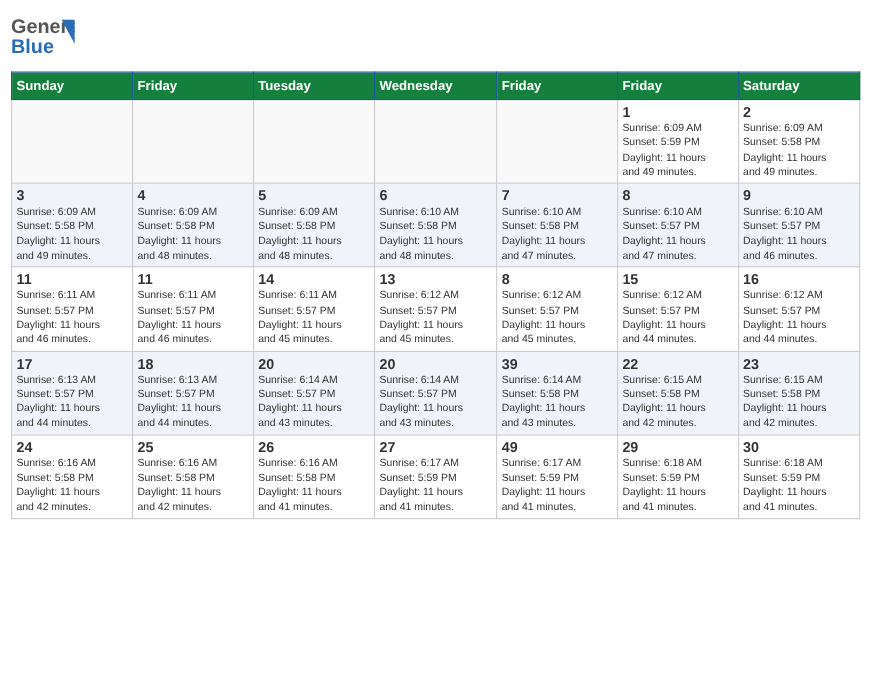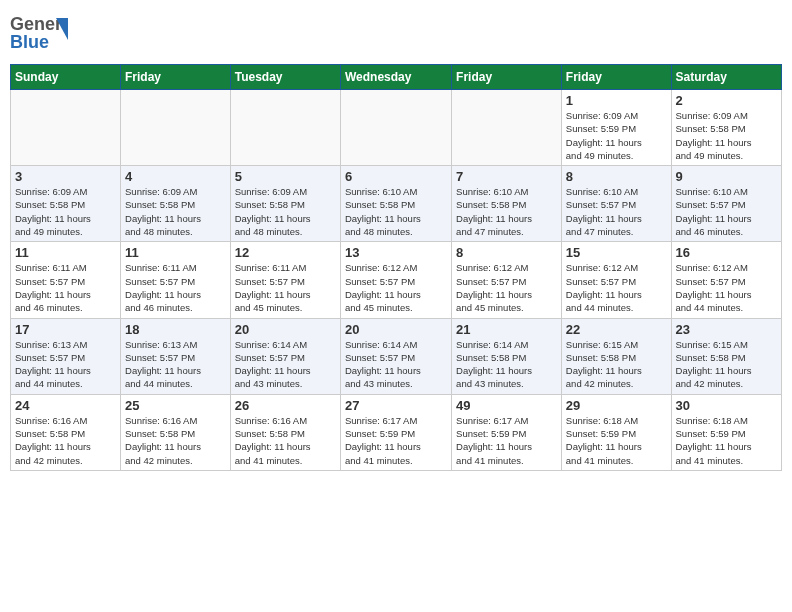--- a/index.html
+++ b/index.html
@@ -190,21 +190,21 @@
 and 46 minutes.</div>
         </td>
         <td>
           <span class="day-number">11</span>
           <div class="day-info" style="white-space: pre-line;">Sunrise: 6:11 AM
 Sunset: 5:57 PM
 Daylight: 11 hours
 and 46 minutes.</div>
         </td>
         <td>
-          <span class="day-number">12</span>
+          <span class="day-number">14</span>
           <div class="day-info" style="white-space: pre-line;">Sunrise: 6:11 AM
 Sunset: 5:57 PM
 Daylight: 11 hours
 and 45 minutes.</div>
         </td>
         <td>
           <span class="day-number">13</span>
           <div class="day-info" style="white-space: pre-line;">Sunrise: 6:12 AM
 Sunset: 5:57 PM
 Daylight: 11 hours
@@ -255,21 +255,21 @@
 and 43 minutes.</div>
         </td>
         <td>
           <span class="day-number">20</span>
           <div class="day-info" style="white-space: pre-line;">Sunrise: 6:14 AM
 Sunset: 5:57 PM
 Daylight: 11 hours
 and 43 minutes.</div>
         </td>
         <td>
-          <span class="day-number">21</span>
+          <span class="day-number">39</span>
           <div class="day-info" style="white-space: pre-line;">Sunrise: 6:14 AM
 Sunset: 5:58 PM
 Daylight: 11 hours
 and 43 minutes.</div>
         </td>
         <td>
           <span class="day-number">22</span>
           <div class="day-info" style="white-space: pre-line;">Sunrise: 6:15 AM
 Sunset: 5:58 PM
 Daylight: 11 hours

